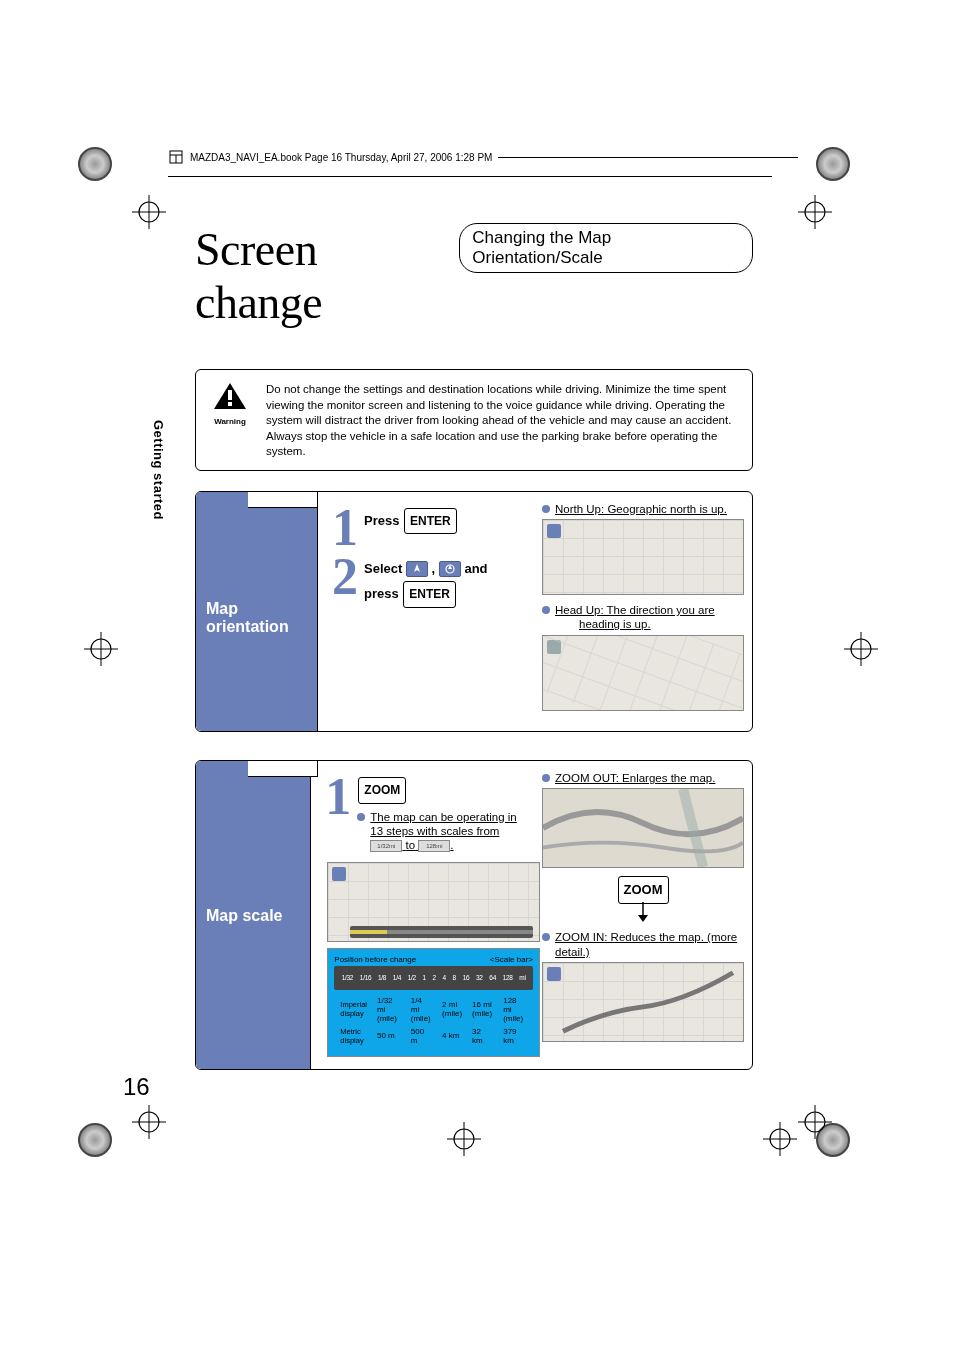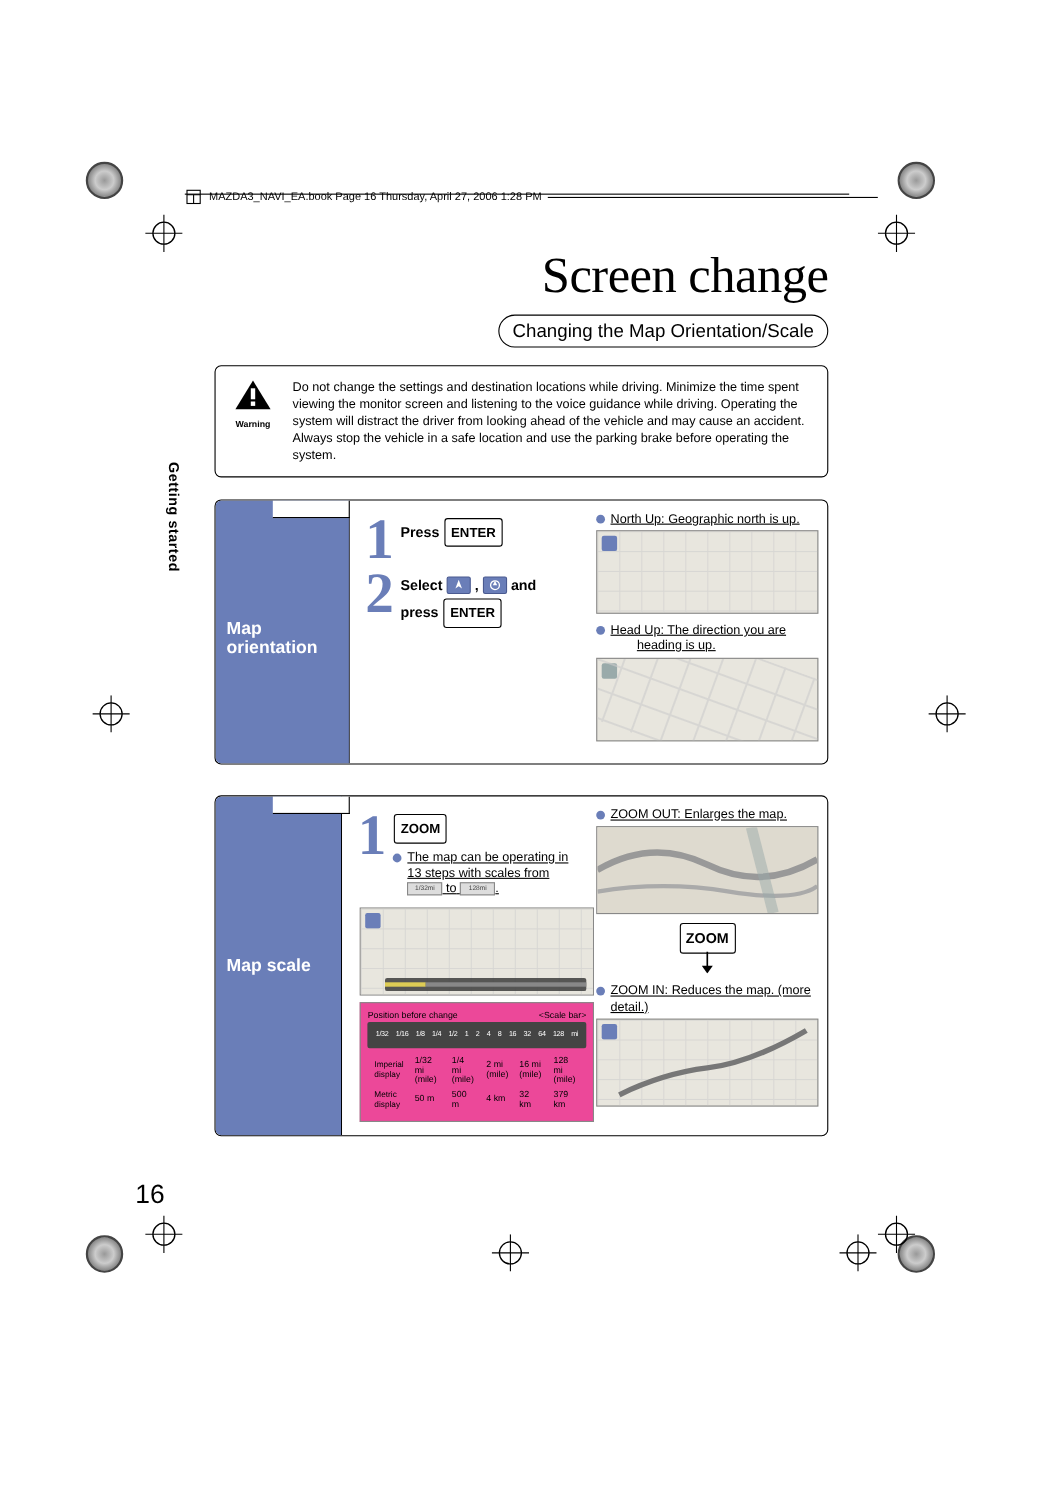--- a/index.html
+++ b/index.html
@@ -4,21 +4,21 @@
 <style>
   * { box-sizing: border-box; margin: 0; padding: 0; }
   body { width: 954px; height: 1351px; background: #fff; font-family: Arial, Helvetica, sans-serif; position: relative; color: #000; }
   .crop-ring { position: absolute; width: 34px; height: 34px; border-radius: 50%; border: 2px solid #444; background: radial-gradient(circle, #999 0%, #ccc 40%, #888 70%, #ccc 100%); }
   .reg-mark { position: absolute; width: 34px; height: 34px; }
   .reg-mark svg { width: 100%; height: 100%; }
   .bookmeta { position: absolute; font-size: 10px; color: #000; display: flex; align-items: center; gap: 6px; }
   .bookmeta .line { flex: 1; height: 1px; background: #000; }
 
   .page { position: absolute; left: 195px; top: 223px; width: 558px; }
-  .title-row { display: flex; align-items: flex-end; gap: 10px; margin-bottom: 16px; flex-direction: column; }
+  .title-row { display: flex; align-items: flex-start; gap: 10px; margin-bottom: 40px; }
   .title-main { font-family: "Times New Roman", Times, serif; font-size: 46px; font-weight: 400; letter-spacing: -0.5px; }
   .subtitle-pill { border: 1.5px solid #000; border-radius: 18px; padding: 4px 12px; font-size: 17px; font-family: Arial, sans-serif; }
 
   .warning-box { border: 1px solid #000; border-radius: 6px; padding: 10px 14px 10px 70px; position: relative; margin-bottom: 20px; font-size: 11.5px; line-height: 1.35; }
   .warning-icon { position: absolute; left: 10px; top: 12px; width: 48px; text-align: center; }
   .warning-icon svg { width: 34px; height: 28px; }
   .warning-icon .wlabel { font-size: 8px; font-weight: bold; margin-top: 2px; }
   .warning-title { font-weight: bold; font-size: 11.5px; }
   .warning-bullet { font-family: Arial; }
 
@@ -106,21 +106,21 @@
       <circle cx="17" cy="17" r="10" fill="none" stroke="#000" stroke-width="1.2"></circle>
       <line x1="0" y1="17" x2="34" y2="17" stroke="#000" stroke-width="1"></line>
       <line x1="17" y1="0" x2="17" y2="34" stroke="#000" stroke-width="1"></line>
     </svg></div>
 <div class="reg-mark" style="left:798px;top:1105px"><svg viewBox="0 0 34 34">
       <circle cx="17" cy="17" r="10" fill="none" stroke="#000" stroke-width="1.2"></circle>
       <line x1="0" y1="17" x2="34" y2="17" stroke="#000" stroke-width="1"></line>
       <line x1="17" y1="0" x2="17" y2="34" stroke="#000" stroke-width="1"></line>
     </svg></div>
 
-<div class="bookmeta" style="left:168px; top:171px; width:630px;text-align:center;">
+<div class="bookmeta" style="left:168px; top:149px; width:630px;text-align:center;">
   <svg width="16" height="16" viewBox="0 0 16 16">
       <rect x="2" y="2" width="12" height="12" fill="none" stroke="#000" stroke-width="1"></rect>
       <line x1="2" y1="6" x2="14" y2="6" stroke="#000"></line>
       <line x1="8" y1="6" x2="8" y2="14" stroke="#000"></line>
     </svg>
   <span>MAZDA3_NAVI_EA.book  Page 16  Thursday, April 27, 2006  1:28 PM</span>
   <div class="line" style="width:18px"></div>
 </div>
 <div style="position:absolute;left:168px;top:176px;width:604px;height:1px;background:#000"></div>
 
@@ -235,21 +235,21 @@
               <div class="grid"></div>
             <div style="position:absolute;bottom:3px;left:22px;right:6px;height:12px;background:rgba(60,60,60,0.85);border-radius:2px;display:flex;align-items:center;">
               <div style="flex:1;display:flex;">
                   <div style="width:20%;height:4px;background:#dc5;"></div>
                   <div style="width:80%;height:4px;background:#888;"></div>
                 </div>
             </div>
           </div>
         </div>
 
-        <div class="map-screenshot scale-panel" style="margin-left:6px; margin-right:4px; background:#ec4899;">
+        <div class="map-screenshot scale-panel" style="margin-left:6px; margin-right:4px; background:#0ea5e9;">
           <div class="label-inner">
             <span>Position before change</span>
             <span>&lt;Scale bar&gt;</span>
           </div>
           <div class="scale-ruler">
             <span>1/32</span>
             <span>1/16</span>
             <span>1/8</span>
             <span>1/4</span>
             <span>1/2</span>

